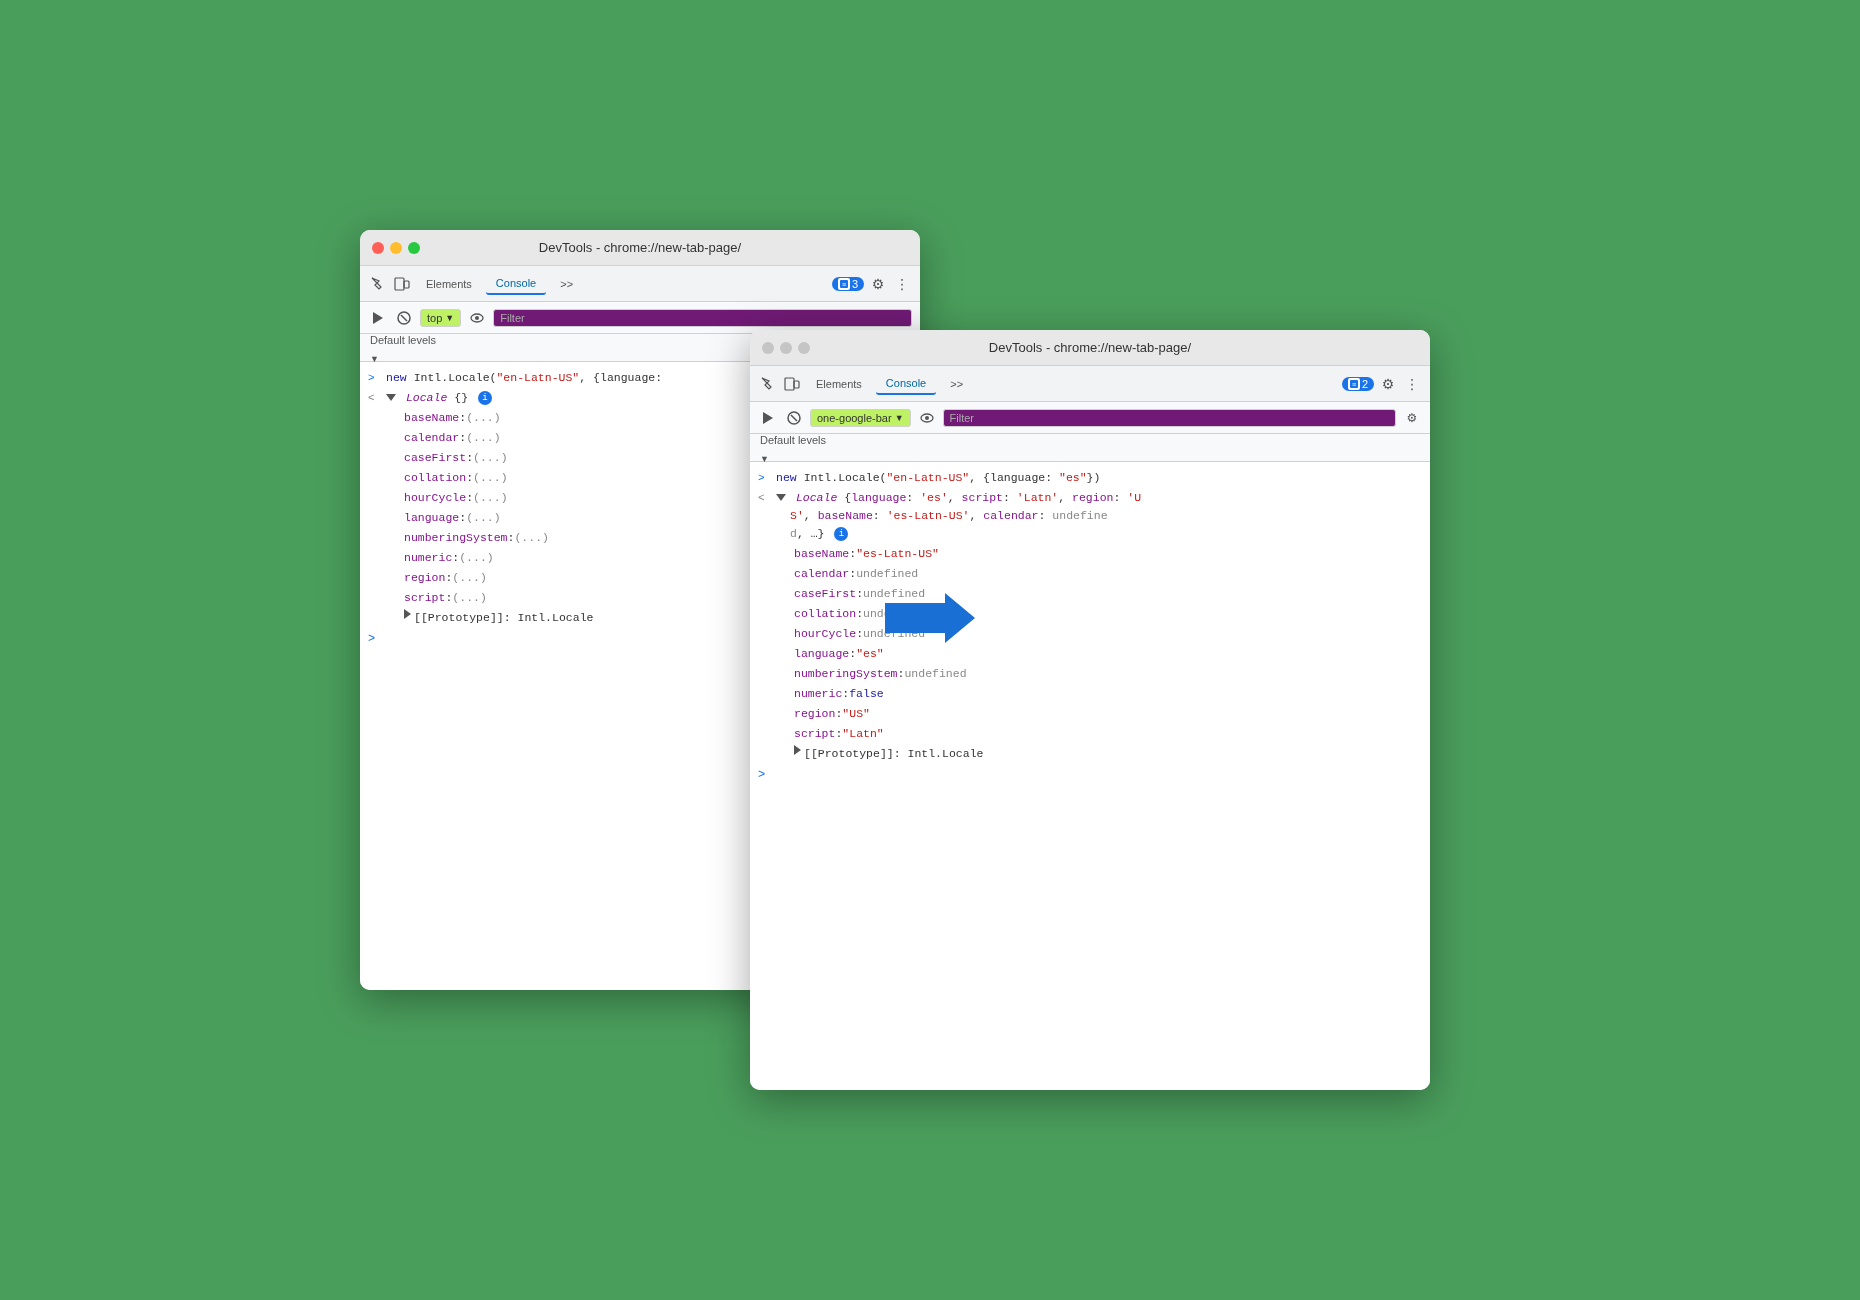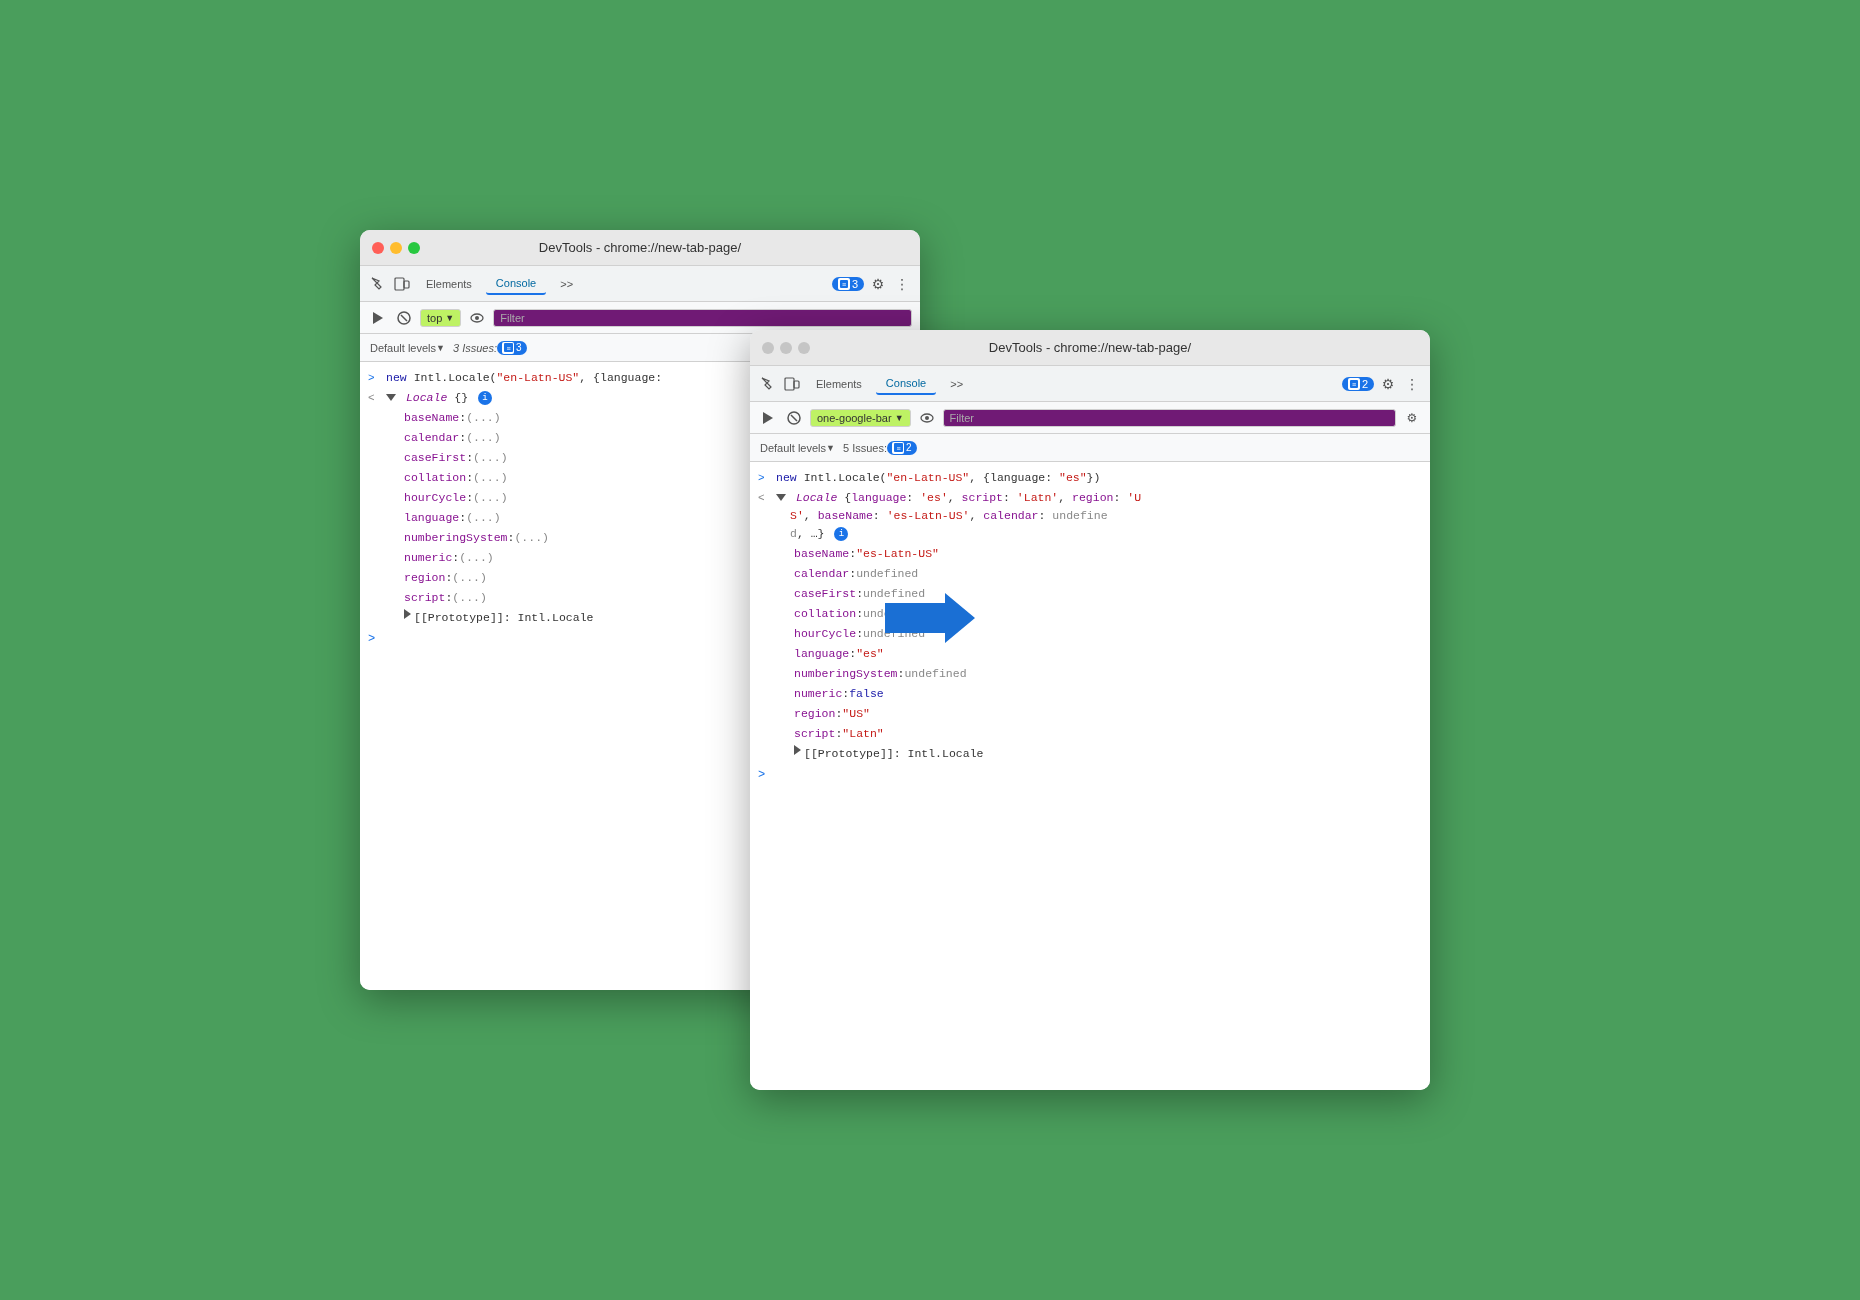--- a/index.html
+++ b/index.html
@@ -183,25 +183,27 @@
       font-size: 11px;
       color: #aaa;
       flex: 1;
     }
 
     
     .issues-bar {
       background: #f8f9fa;
       height: 28px;
       display: flex;
-      align-items: center;
+      align-items: flex-start;
       padding: 0 10px;
+      gap: 8px;
       border-bottom: 1px solid #d0d0d0;
       font-size: 11px;
       color: #555;
+      flex-direction: column;
     }
 
     
     .console-content {
       background: white;
       flex: 1;
       padding: 6px 0;
       overflow: hidden;
       font-family: 'Menlo', 'Monaco', 'Courier New', monospace;
       font-size: 11.5px;

